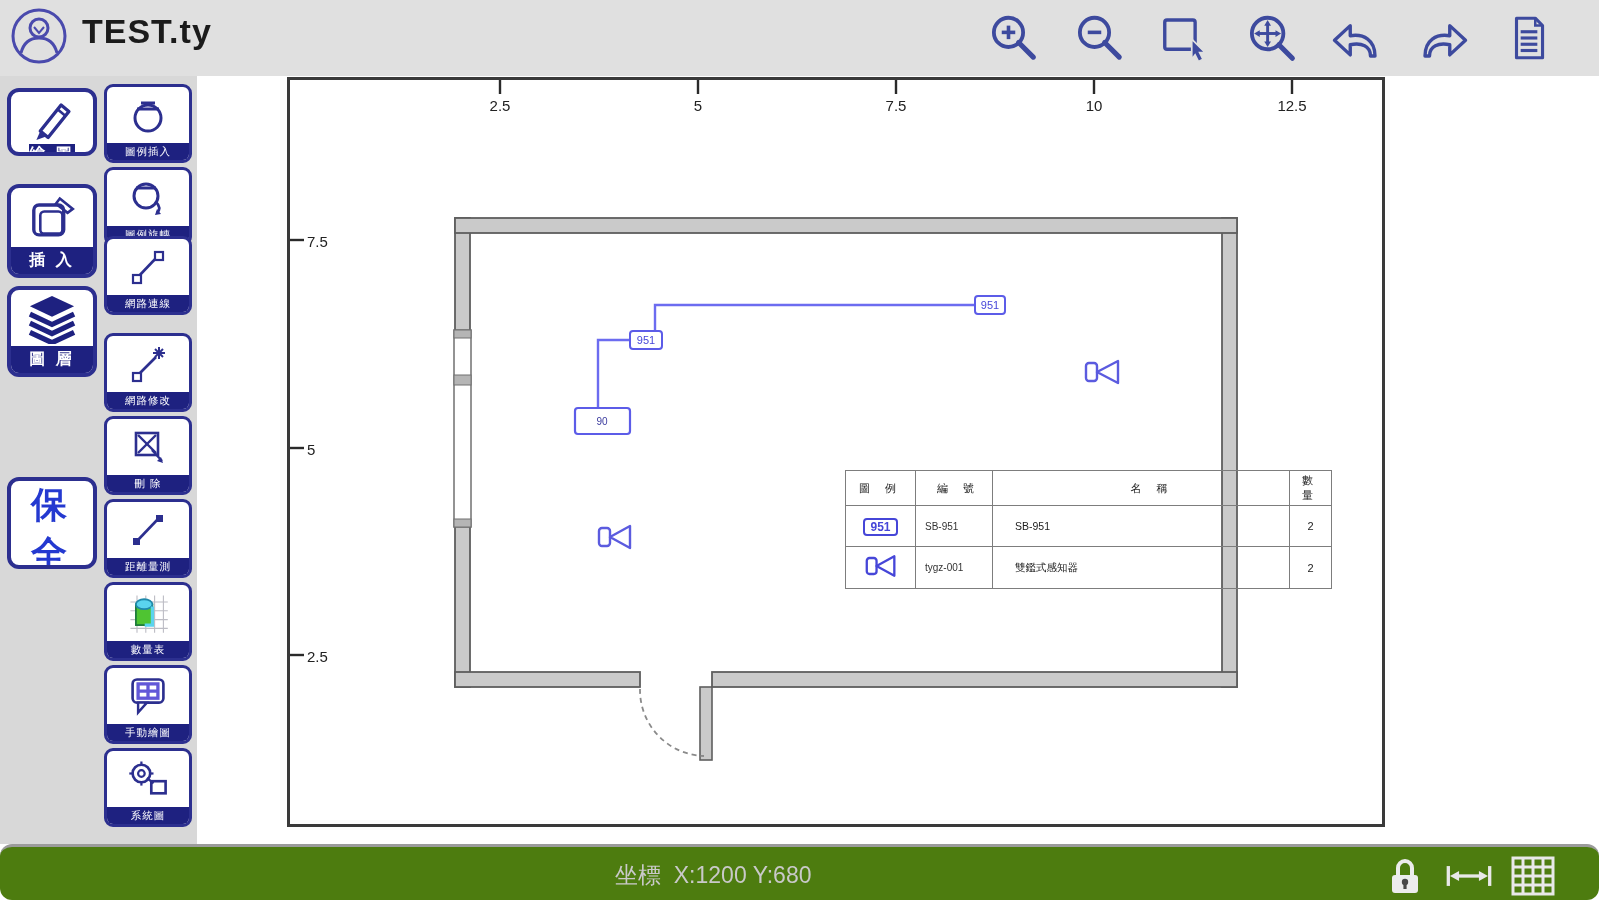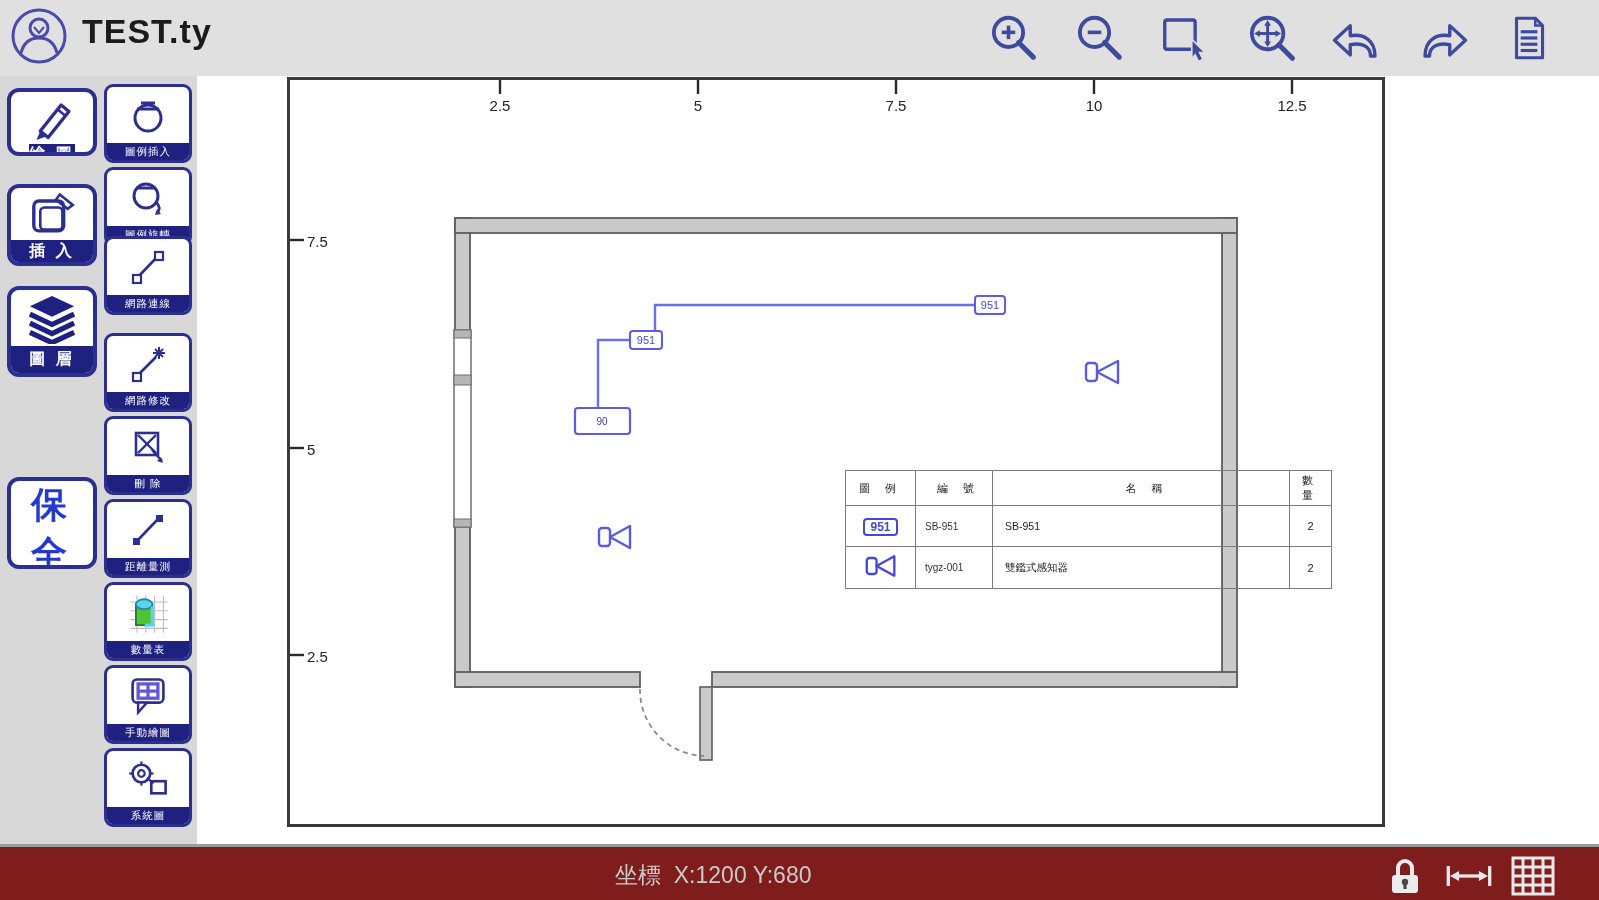--- a/index.html
+++ b/index.html
@@ -33,27 +33,27 @@
   #sheet-svg { position:absolute; left:287px; top:77px; }
   .sheet-caption { position:absolute; left:688px; top:784px; font-size:28px; font-weight:600; color:#262626; white-space:pre; }
   .sheet-caption span { margin-right:40px; }
 
   
   .legend-table { position:absolute; left:845px; top:470px; border-collapse:collapse; background:transparent; }
   .legend-table td, .legend-table th { border:1px solid #7d7d7d; background:transparent; font-weight:normal; }
   .legend-table th { font-size:11px; color:#222; letter-spacing:6px; text-align:center; }
   .col-sym  { width:70px; text-align:center; }
   .col-code { width:77px; font-size:10px; color:#333; padding-left:9px; }
-  .col-name { width:297px; font-size:10.5px; color:#222; padding-left:12px; }
+  .col-name { width:297px; font-size:10.5px; color:#222; padding-left:22px; }
   .col-qty  { width:42px; font-size:11px; color:#222; text-align:center; }
   .sym-951 { display:inline-block; border:2px solid #4646d8; border-radius:4px; padding:0 5px;
              color:#4646d8; font-size:12px; font-weight:bold; background:#fff; }
 
   
-  .statusbar { position:absolute; left:0; top:844px; width:1599px; height:56px; background:#7f1d1d; border-top:3px solid #9b9b9b; }
+  .statusbar { position:absolute; left:0; top:844px; width:1599px; height:56px; background:#4d7c0f; border-top:3px solid #9b9b9b;border-radius:12px; }
   .status-text { position:absolute; left:615px; top:13px; font-size:23px; color:#c9c9c9; white-space:pre; }
   .status-icons { position:absolute; right:42px; top:8px; display:flex; gap:16px; align-items:center; }
   .status-icons .tool-btn { width:48px; height:42px; }
 </style>
 </head>
 <body>
 
 <div id="app">
 
   <div class="topbar">
@@ -128,21 +128,21 @@
       <div class="icon">
         <svg width="52" height="52" viewBox="0 0 40 40">
           <path d="M11 30 L27 10 L33 15 L17 35 Z" fill="none" stroke="#2c2f8f" stroke-width="2.6" stroke-linejoin="round"></path>
           <path d="M11 30 L8 37 L16 34 Z" fill="#2c2f8f"></path>
           <line x1="24" y1="13" x2="30" y2="18" stroke="#2c2f8f" stroke-width="2"></line>
         </svg>
       </div>
       <div class="band">繪 圖</div>
     </div>
 
-    <div class="btn-main" style="top:108px; height:82px;">
+    <div class="btn-main" style="top:108px; height:94px;">
       <div class="icon">
         <svg width="52" height="52" viewBox="0 0 40 40">
           <rect x="6" y="10" width="23" height="23" rx="4" fill="none" stroke="#2c2f8f" stroke-width="2.6"></rect>
           <rect x="11" y="15" width="17" height="17" rx="3" fill="#fff" stroke="#2c2f8f" stroke-width="2"></rect>
           <path d="M26 5 L36 13 L32 16 L23 9 Z" fill="none" stroke="#2c2f8f" stroke-width="2"></path>
         </svg>
       </div>
       <div class="band">插 入</div>
     </div>
 

